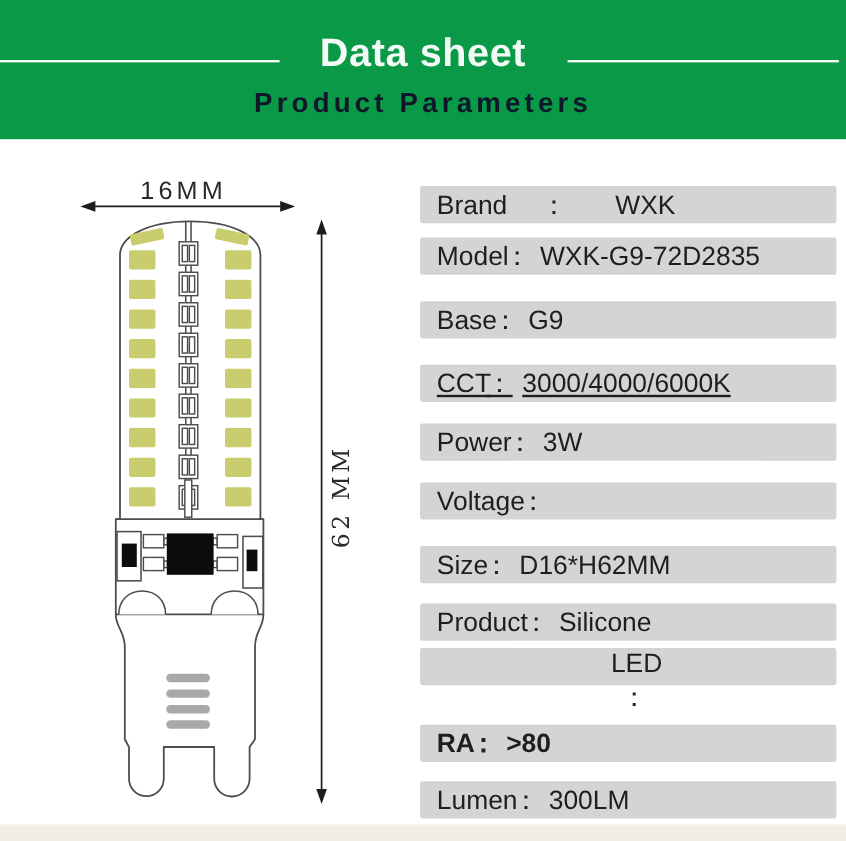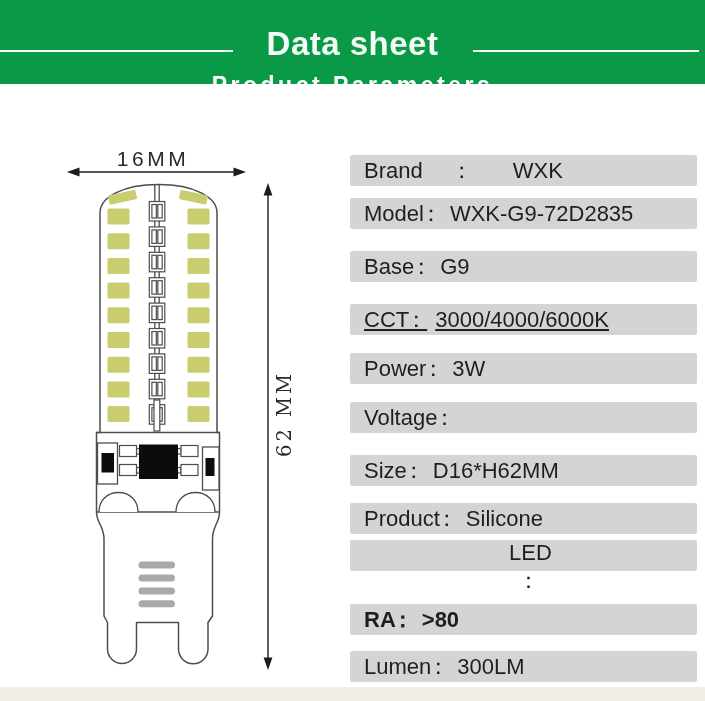--- a/index.html
+++ b/index.html
@@ -3,33 +3,33 @@
 <meta charset="utf-8">
 <style>
   html,body{margin:0;padding:0;}
   body{
     width:705px;height:701px;position:relative;overflow:hidden;
     background:#ffffff;
     font-family:"Liberation Sans", sans-serif;
   }
   
   .header{
-    position:absolute;left:0;top:0;width:705px;height:84px;
+    position:absolute;left:0;top:0;width:705px;height:116px;
     background:#0a9a47;
   }
   .header .title{
     position:absolute;left:0;top:25px;width:705px;text-align:center;
     color:#f4fbf6;font-size:33px;font-weight:700;letter-spacing:0.5px;
   }
   .hline{position:absolute;top:50px;height:2px;background:#f6fcf8;}
   .hline.left{left:0;width:233px;}
   .hline.right{left:473px;width:226px;}
   .header .subtitle{
     position:absolute;left:0;top:71.5px;width:705px;text-align:center;
-    color:#ffffff;font-size:23px;font-weight:700;letter-spacing:3.5px;
+    color:#0f172a;font-size:23px;font-weight:700;letter-spacing:3.5px;
   }
   
   .specs{position:absolute;left:0;top:0;width:705px;height:701px;}
   .spec-row{
     position:absolute;left:350px;width:347px;height:31px;
     background:#d4d4d4;border-radius:2px;
     display:flex;align-items:center;
     padding-left:14px;box-sizing:border-box;
     font-size:22px;color:#1e1e1e;white-space:nowrap;
   }

